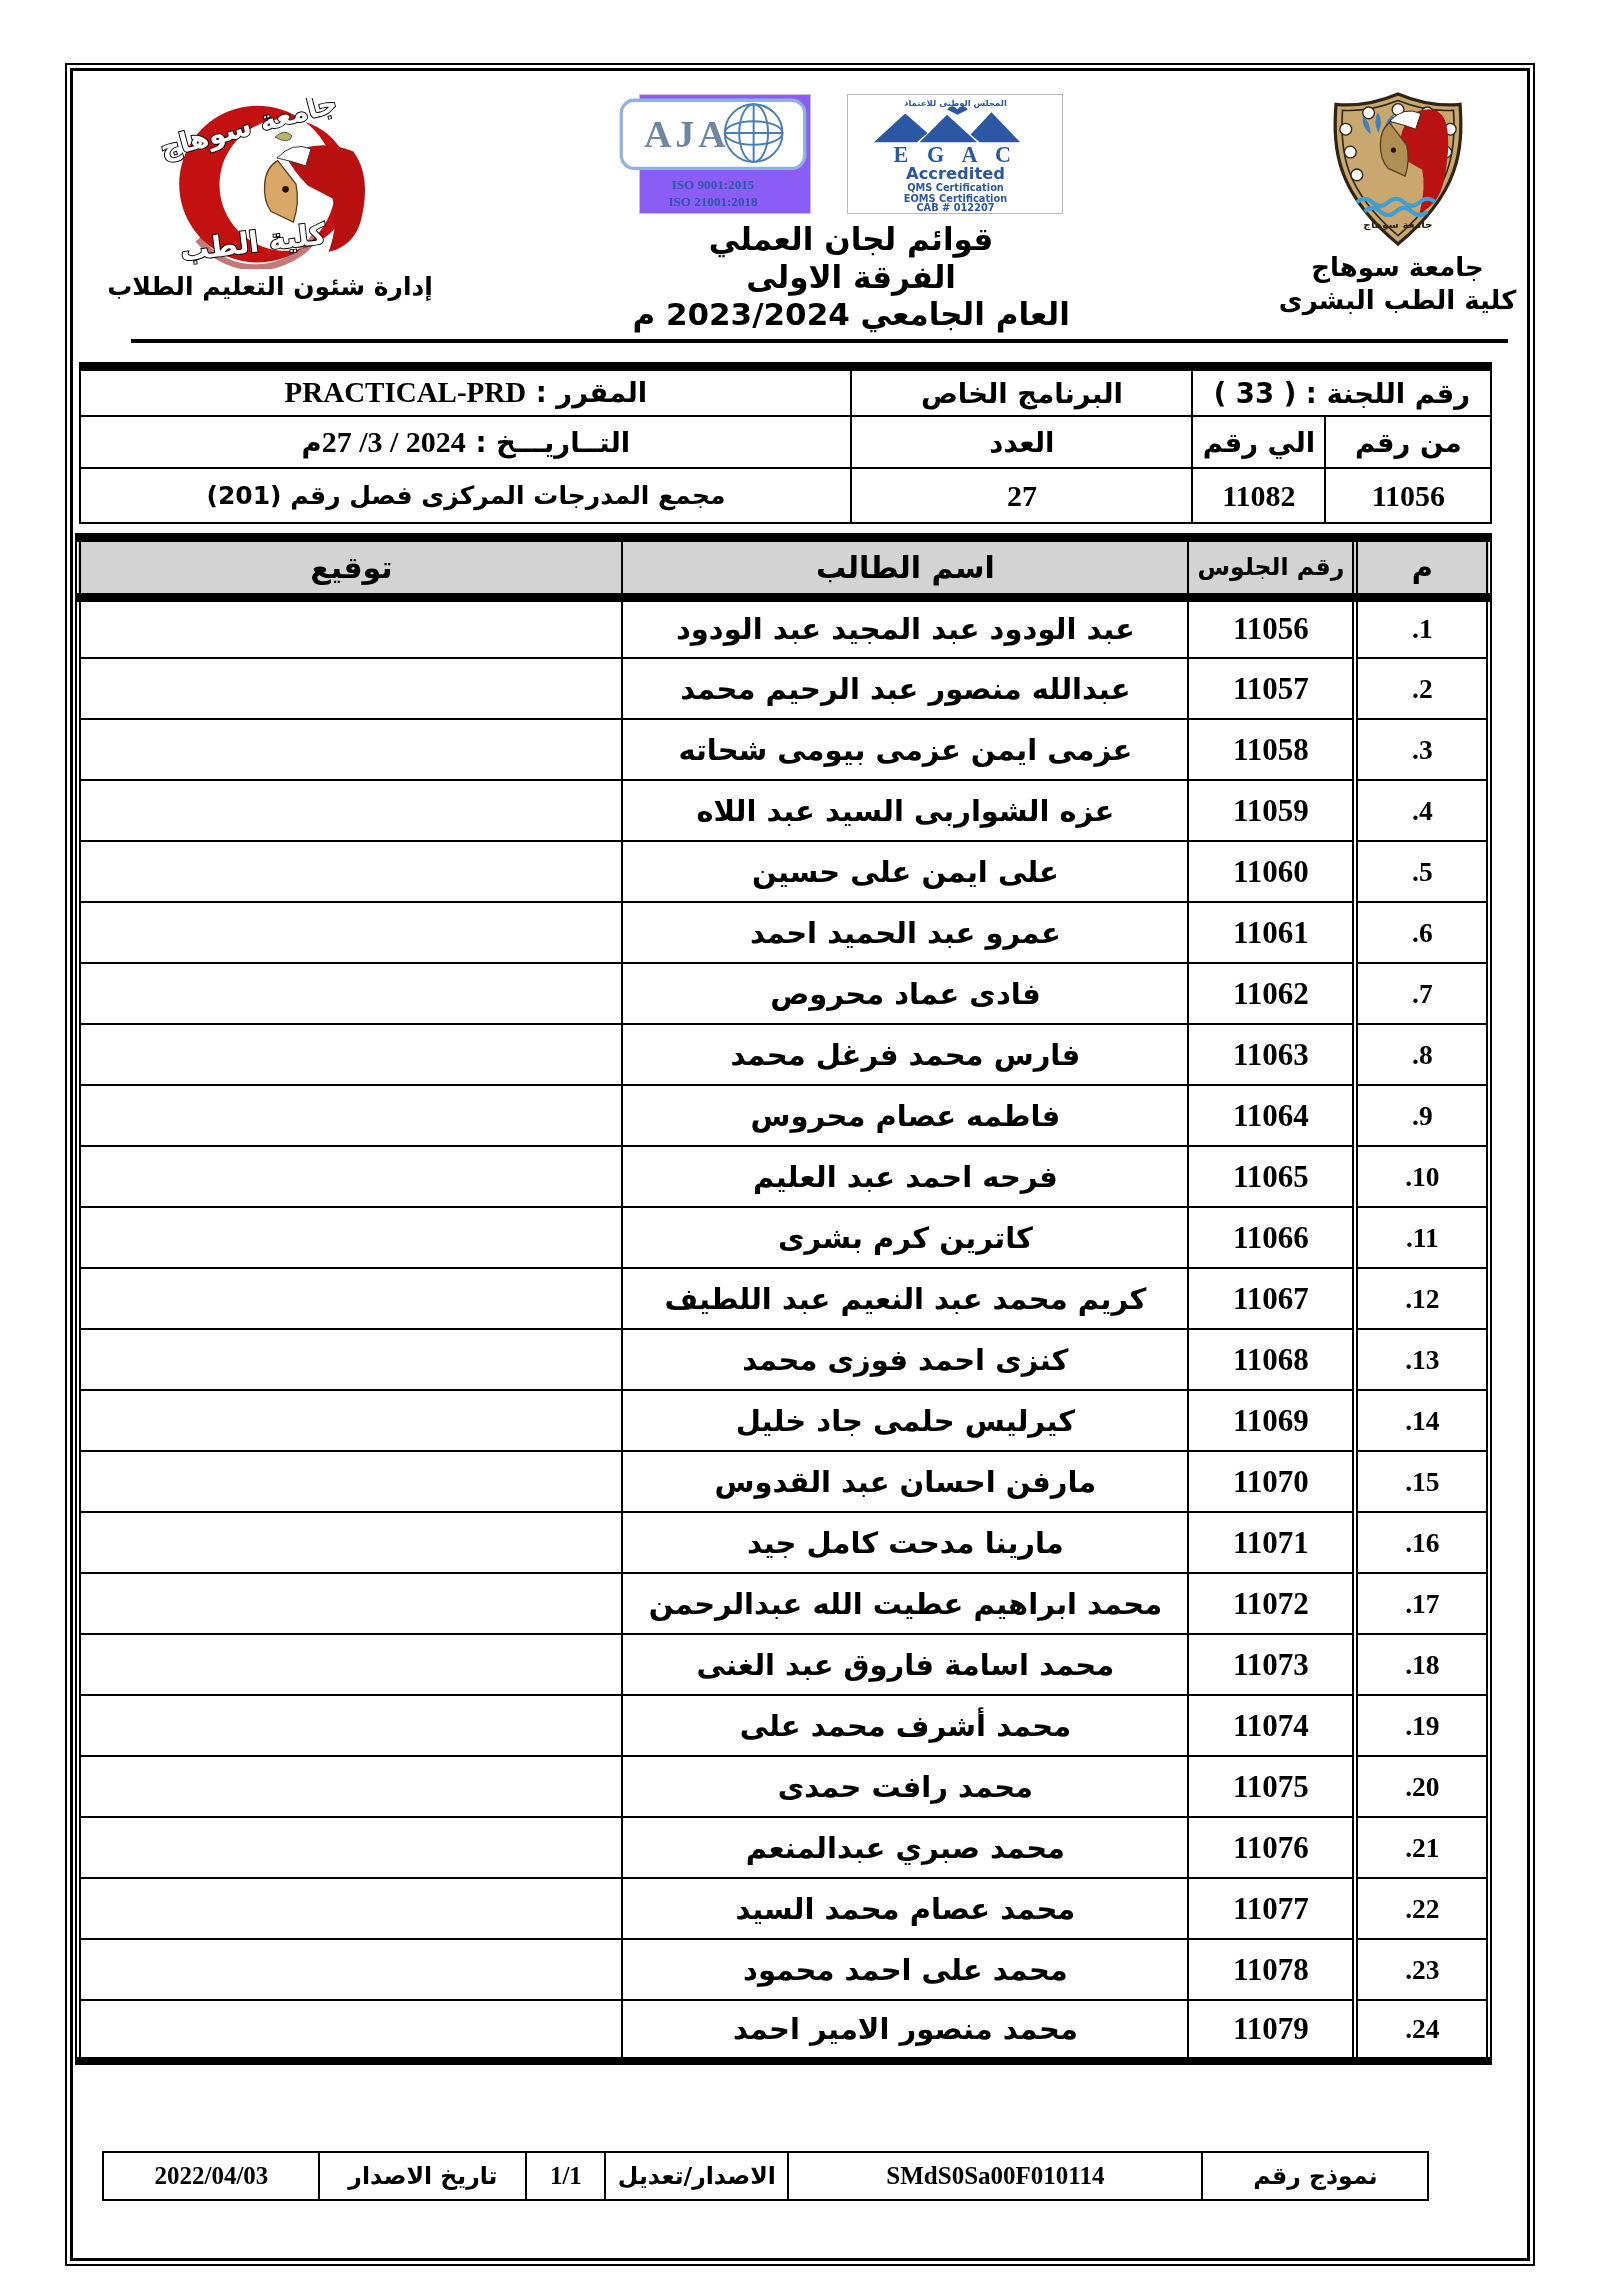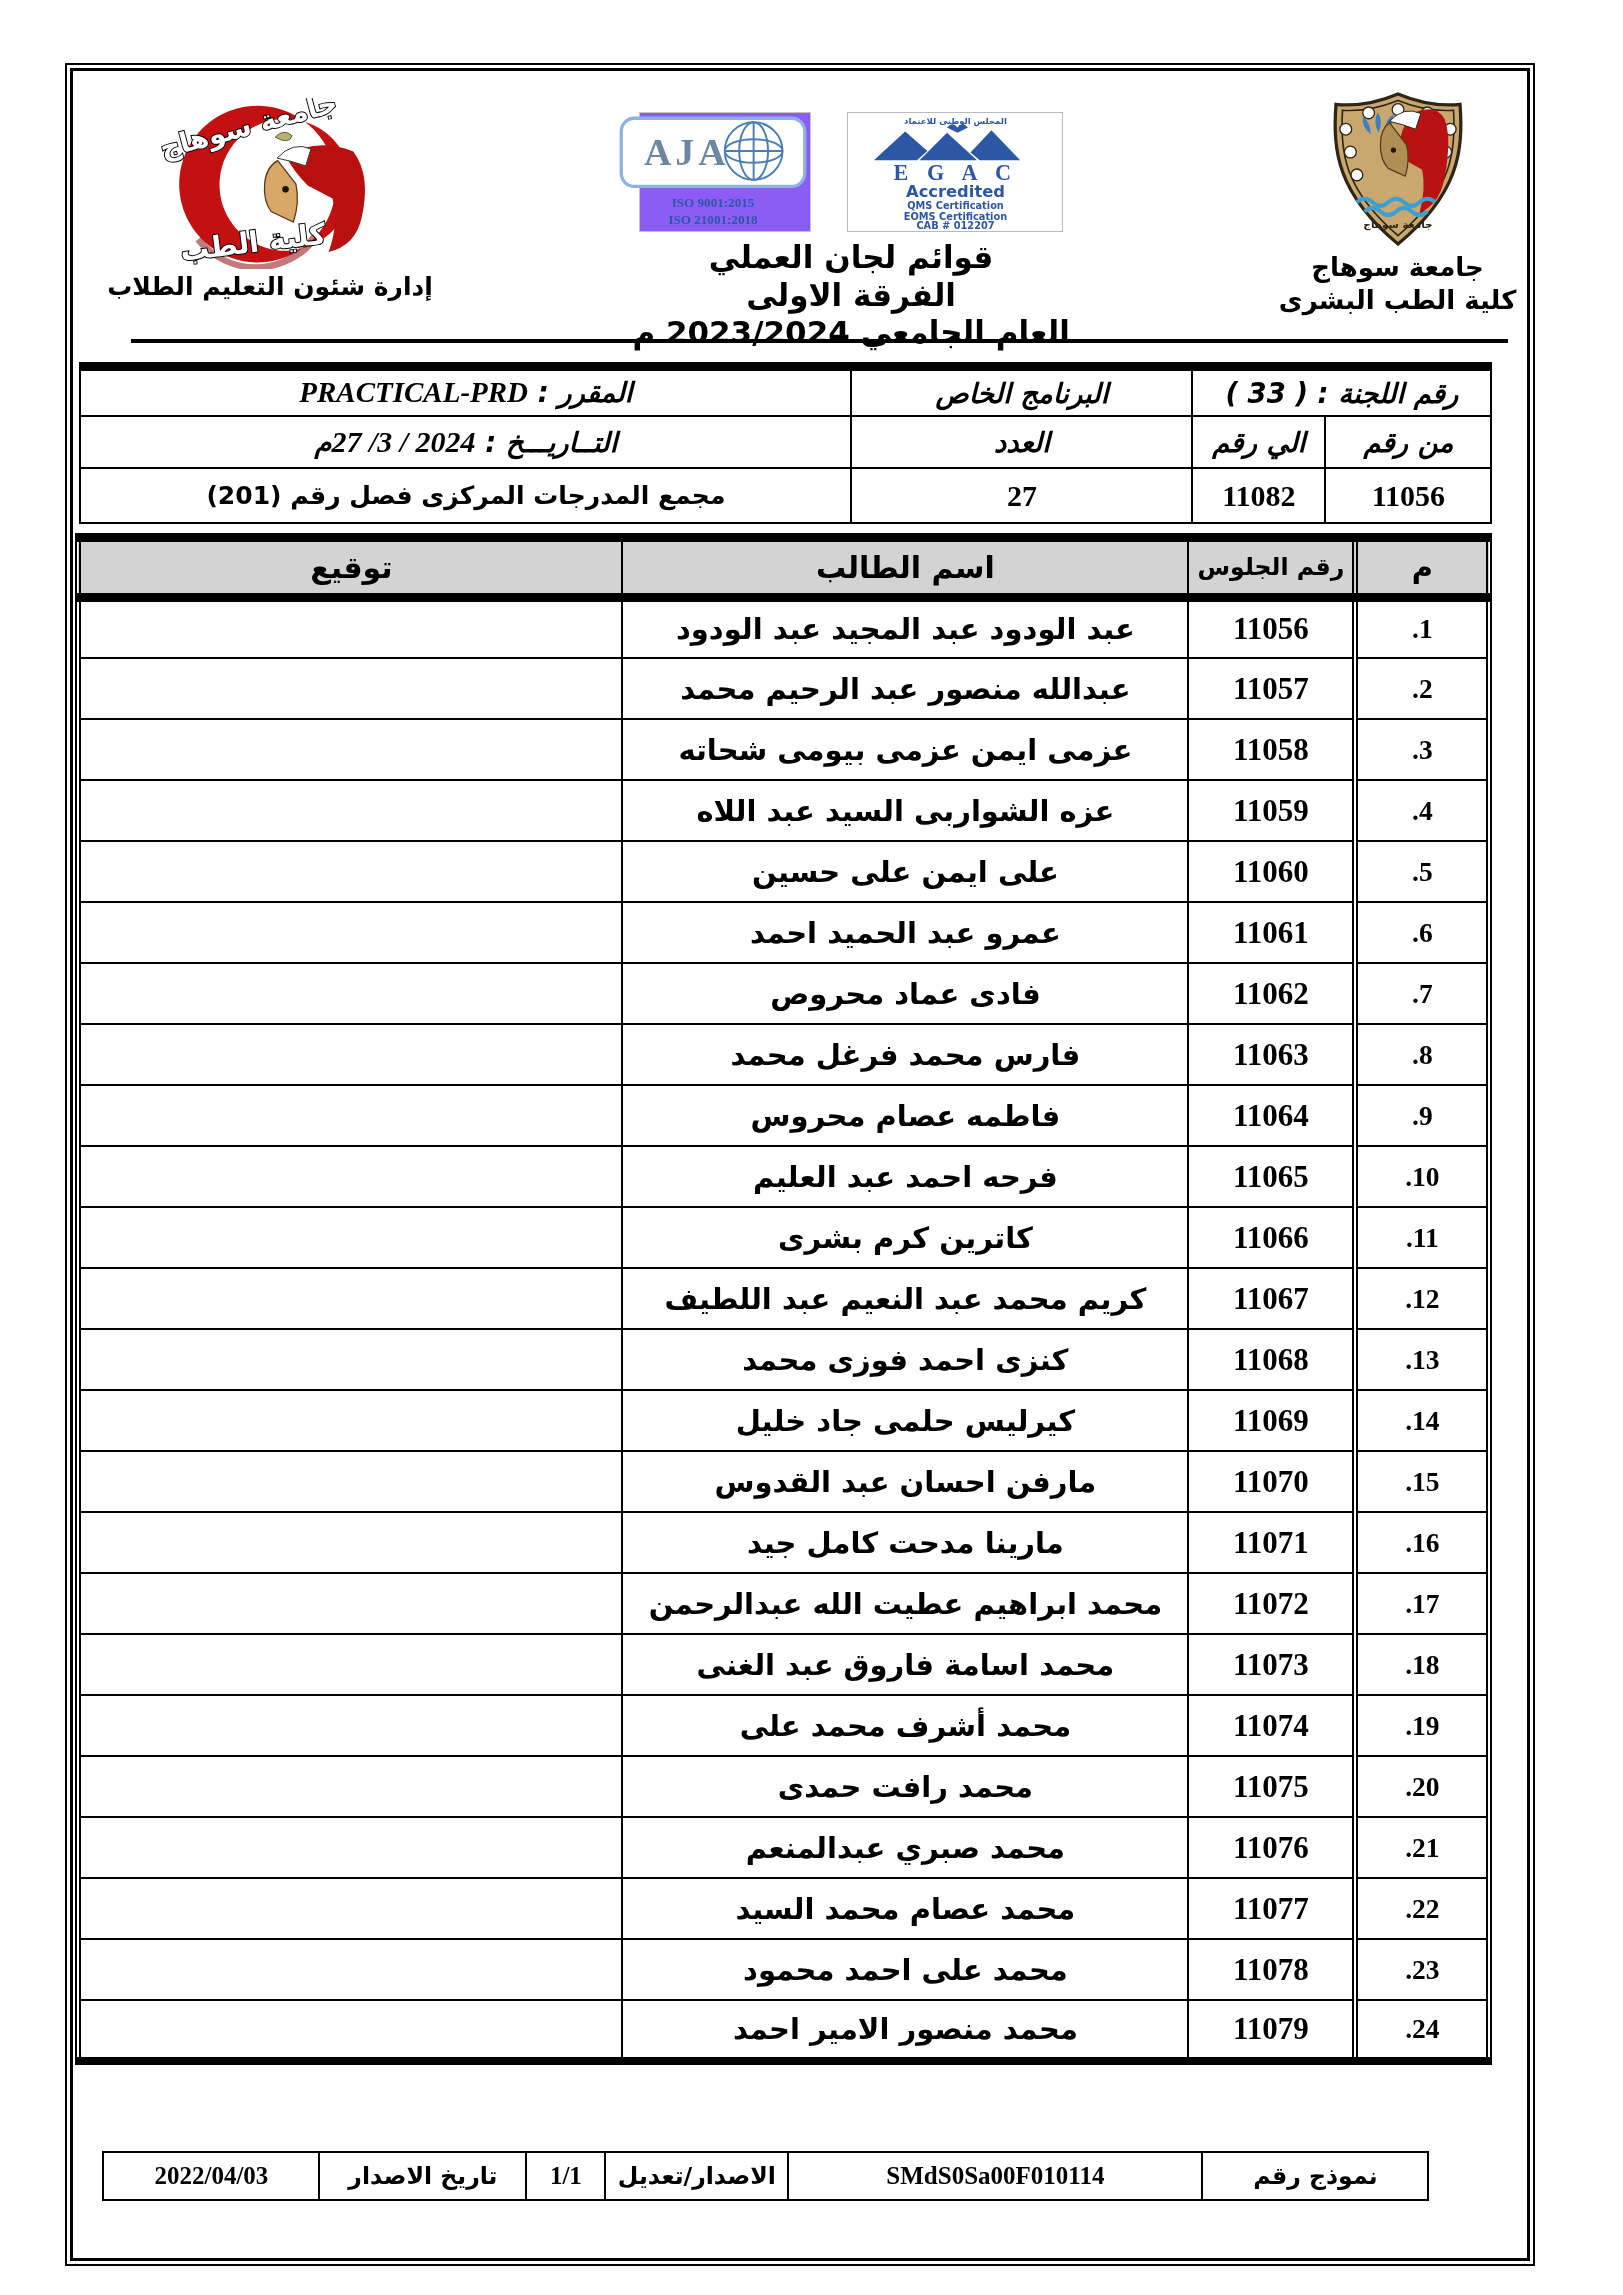--- a/index.html
+++ b/index.html
@@ -13,36 +13,36 @@
 
   
   .frame { position:absolute; left:65px; top:63px; width:1470px; height:2203px; border:2px solid #000; }
   .frame-inner { position:absolute; left:2.6px; top:2.6px; right:2.6px; bottom:2.6px; border:3.9px solid #000; }
 
   
   .admin-block { position:absolute; right:1086px; left:26px; top:27.5px; text-align:center; }
   .admin-caption { font-size:25px; margin-top:1.3px; }
 
   .center-block { position:absolute; left:484px; top:23.6px; width:589px; text-align:center; }
-  .logo-row { display:flex; justify-content:center; align-items:flex-start; gap:36px; height:122px;margin-top:18px; }
+  .logo-row { display:flex; justify-content:center; align-items:flex-start; gap:36px; height:122px; }
   .egac-box { width:216px; height:120px; border:1.3px solid #b9b9b9; background:#fff; }
   .aja-box  { width:172px; height:120px; border:1.3px solid #c4c4c4; background:#8b5cf6; }
   .titles { margin-top:5.2px; font-size:31px; line-height:1.2; letter-spacing:-0.7px; }
 
   .univ-block { position:absolute; left:1178px; top:19.6px; width:294px; text-align:center; }
   .univ-caption { font-size:26px; line-height:1.25; margin-top:1.3px; }
 
   .header-rule { position:absolute; left:58px; width:1377px; top:268px; height:4.6px; background:#000; }
 
   
   table { border-collapse:collapse; table-layout:fixed; }
   .info-table { position:absolute; right:35px; top:291px; width:1411px;
                 border:2px solid #000; border-top:9.2px solid #000; }
   .info-table td { border:2px solid #000; text-align:center; vertical-align:middle; padding:0 5.2px; }
-  .info-table .lbl { font-size:27.5px;font-style:italic; }
+  .info-table .lbl { font-size:27.5px; }
   .info-table .big { font-size:30px;border-radius:25px; }
   .r1 { height:50px; } .r2 { height:52px; } .r3 { height:55px; }
 
   
   .students-table { position:absolute; right:35px; top:462px; width:1411px;
                     border:2px solid #000; border-top:9.2px solid #000; border-bottom:8.5px solid #000;
                     border-left:6.5px double #000; border-right:6.5px double #000; }
   .students-table thead th { background:#D3D3D3; border:2px solid #000; border-bottom:9.2px solid #000;
                              height:60px; vertical-align:middle; text-align:center;margin-left:9px; }
   .students-table tbody td { border:2px solid #000; border-top:2.6px solid #000; height:61px;

